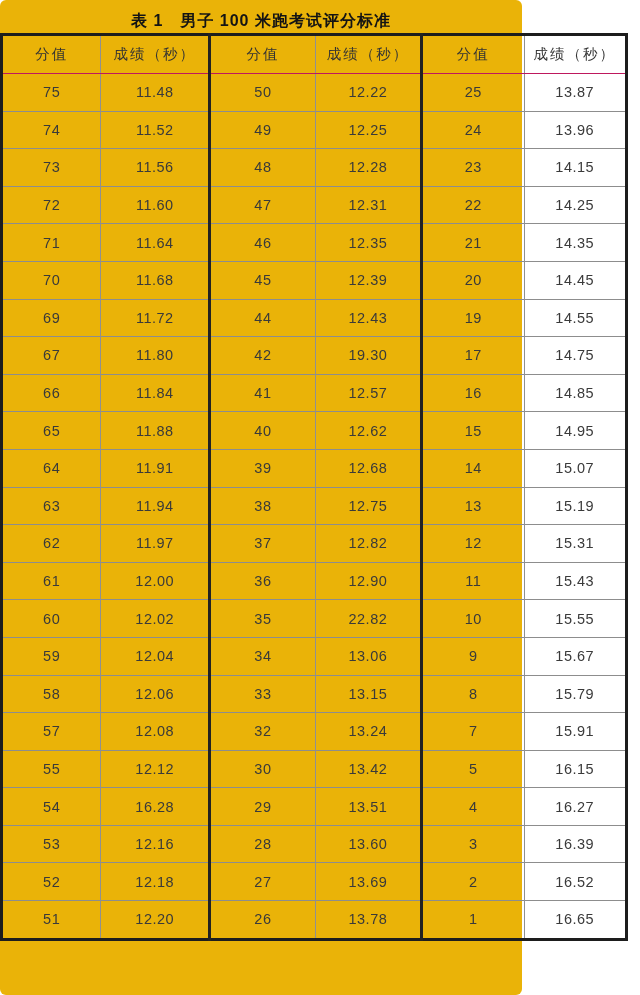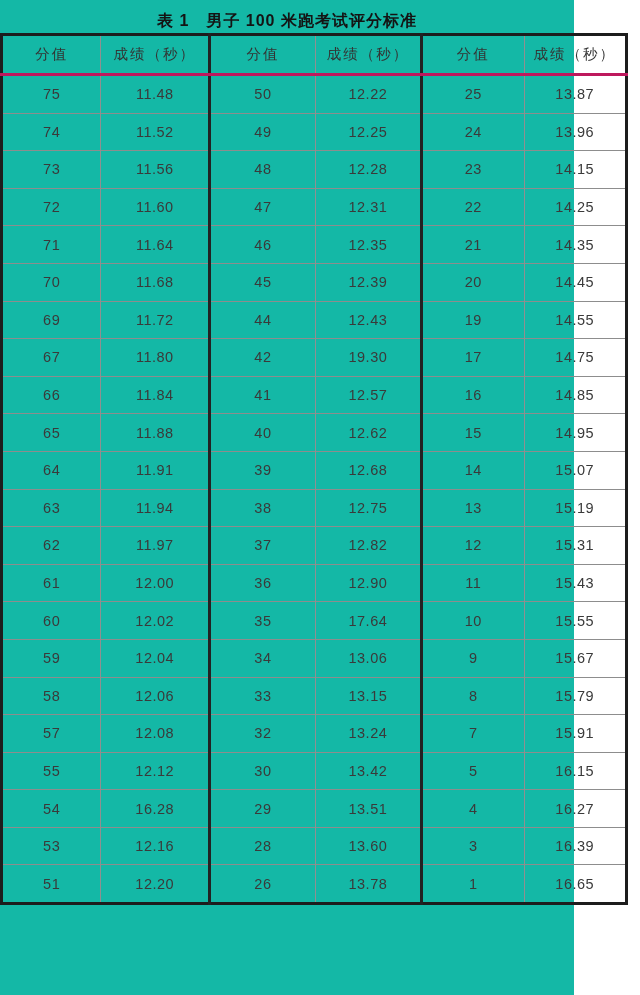--- a/index.html
+++ b/index.html
@@ -5,24 +5,25 @@
   html, body {
     margin: 0;
     padding: 0;
     background: #ffffff;
     width: 640px;
     height: 995px;
     overflow: hidden;
     font-family: "Liberation Sans", "DejaVu Sans", sans-serif;
   }
   .page {
-    width: 574px;
+    width: 522px;
     height: 995px;
-    background: #14b8a6;
+    background: #eab308;
     box-sizing: border-box;
+    border-radius: 6px;
   }
   .title {
     text-align: center;
     font-size: 16px;
     font-weight: bold;
     color: #141414;
     letter-spacing: 1px;
     padding-top: 9px;
     height: 24px;
     line-height: 24px;
@@ -46,21 +47,21 @@
     font-weight: normal;
     color: #3a3a3a;
     font-size: 14.5px;
     padding: 0;
     border-left: 1px solid #909090;
   }
   th { height: 37px; color: #333333; letter-spacing: 2px; }
   td { height: 36.6px; letter-spacing: 0.5px; }
   th.c0, td.c0 { border-left: none; }
   th.c2, td.c2, th.c4, td.c4 { border-left: 3px solid #222222; }
-  thead th { border-bottom: 3px solid #be185d; }
+  thead th { border-bottom: 1px solid #be185d; }
   tbody tr + tr td { border-top: 1px solid #8d8d8d; }
 </style>
 </head>
 <body>
 
 <div class="page">
   <div class="title">表 1　男子 100 米跑考试评分标准</div>
 
   <table class="score-table">
     <colgroup>
@@ -191,21 +192,21 @@
           <td class="c1">12.00</td>
           <td class="c2">36</td>
           <td class="c3">12.90</td>
           <td class="c4">11</td>
           <td class="c5">15.43</td>
         </tr>
         <tr>
           <td class="c0">60</td>
           <td class="c1">12.02</td>
           <td class="c2">35</td>
-          <td class="c3">17.64</td>
+          <td class="c3">22.82</td>
           <td class="c4">10</td>
           <td class="c5">15.55</td>
         </tr>
         <tr>
           <td class="c0">59</td>
           <td class="c1">12.04</td>
           <td class="c2">34</td>
           <td class="c3">13.06</td>
           <td class="c4">9</td>
           <td class="c5">15.67</td>
@@ -244,20 +245,28 @@
         </tr>
         <tr>
           <td class="c0">53</td>
           <td class="c1">12.16</td>
           <td class="c2">28</td>
           <td class="c3">13.60</td>
           <td class="c4">3</td>
           <td class="c5">16.39</td>
         </tr>
         <tr>
+          <td class="c0">52</td>
+          <td class="c1">12.18</td>
+          <td class="c2">27</td>
+          <td class="c3">13.69</td>
+          <td class="c4">2</td>
+          <td class="c5">16.52</td>
+        </tr>
+        <tr>
           <td class="c0">51</td>
           <td class="c1">12.20</td>
           <td class="c2">26</td>
           <td class="c3">13.78</td>
           <td class="c4">1</td>
           <td class="c5">16.65</td>
         </tr>
       </tbody>
   </table>
 </div>

